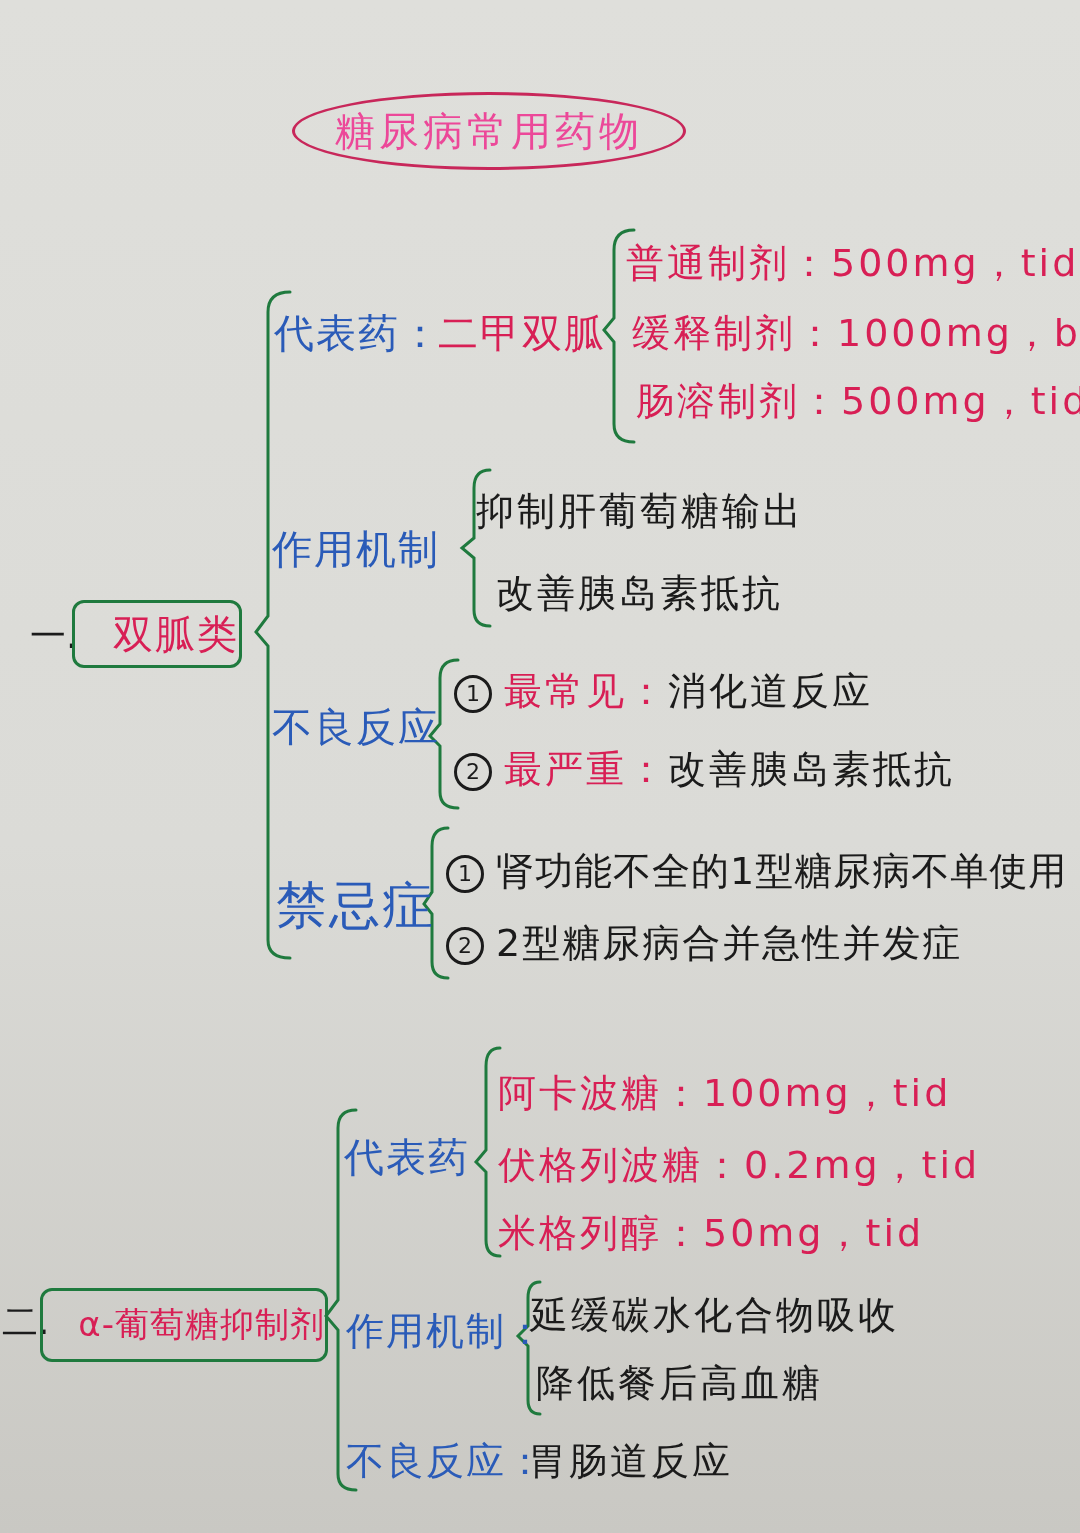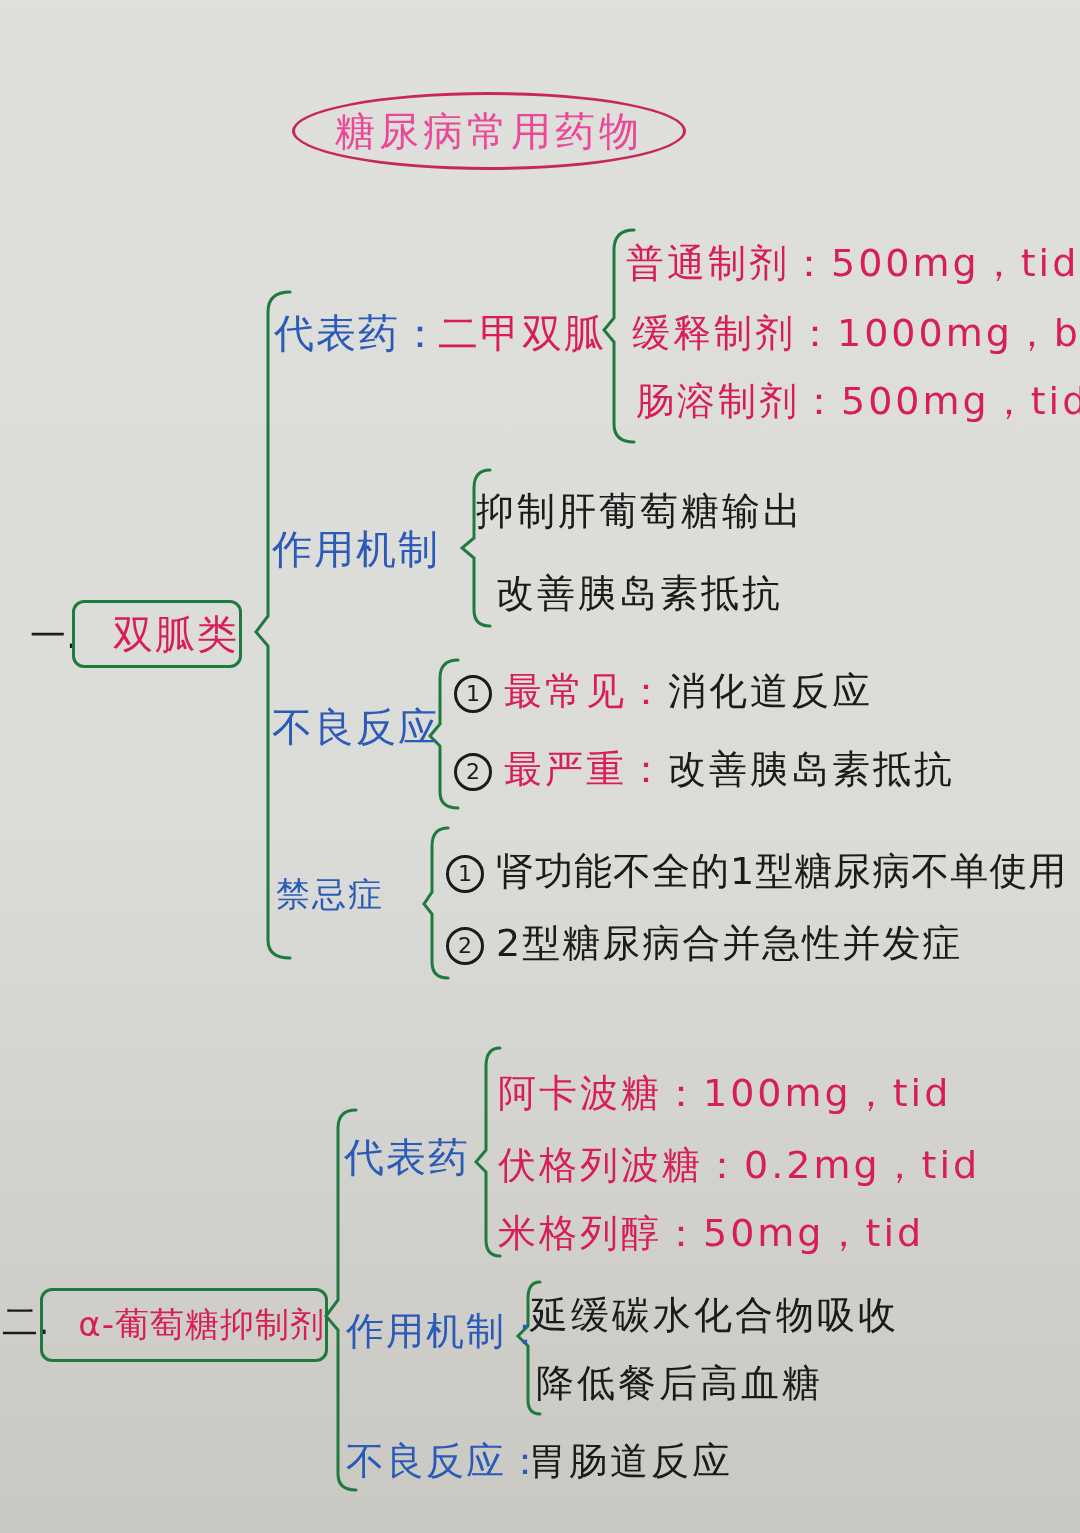--- a/index.html
+++ b/index.html
@@ -76,21 +76,21 @@
 <span class="abs item black" style="left:496px;top:556px;margin-top:12px;">改善胰岛素抵抗</span>
 
 <span class="abs cat blue" style="left:272px;top:700px;">不良反应</span>
 <div class="abs item" style="left:454px;top:666px;">
   <span class="circ">1</span><span class="red">最常见：</span><span class="black">消化道反应</span>
 </div>
 <div class="abs item" style="left:454px;top:744px;">
   <span class="circ">2</span><span class="red">最严重：</span><span class="black">改善胰岛素抵抗</span>
 </div>
 
-<span class="abs cat blue" style="left:276px;top:872px;font-size:34px;">禁忌症</span>
+<span class="abs cat blue" style="left:276px;top:872px;font-size:51px;">禁忌症</span>
 <div class="abs item black" style="left:446px;top:846px;letter-spacing:1px;">
   <span class="circ">1</span><span>肾功能不全的1型糖尿病不单使用</span>
 </div>
 <div class="abs item black" style="left:446px;top:918px;letter-spacing:2px;">
   <span class="circ">2</span><span>2型糖尿病合并急性并发症</span>
 </div>
 
 <span class="abs sec-num" style="left:2px;top:1298px;">二.</span>
 <div class="box" style="left:40px;top:1288px;width:282px;height:68px;">
   <span class="cat red" style="font-size:34px;letter-spacing:1px;">α-葡萄糖抑制剂</span>

